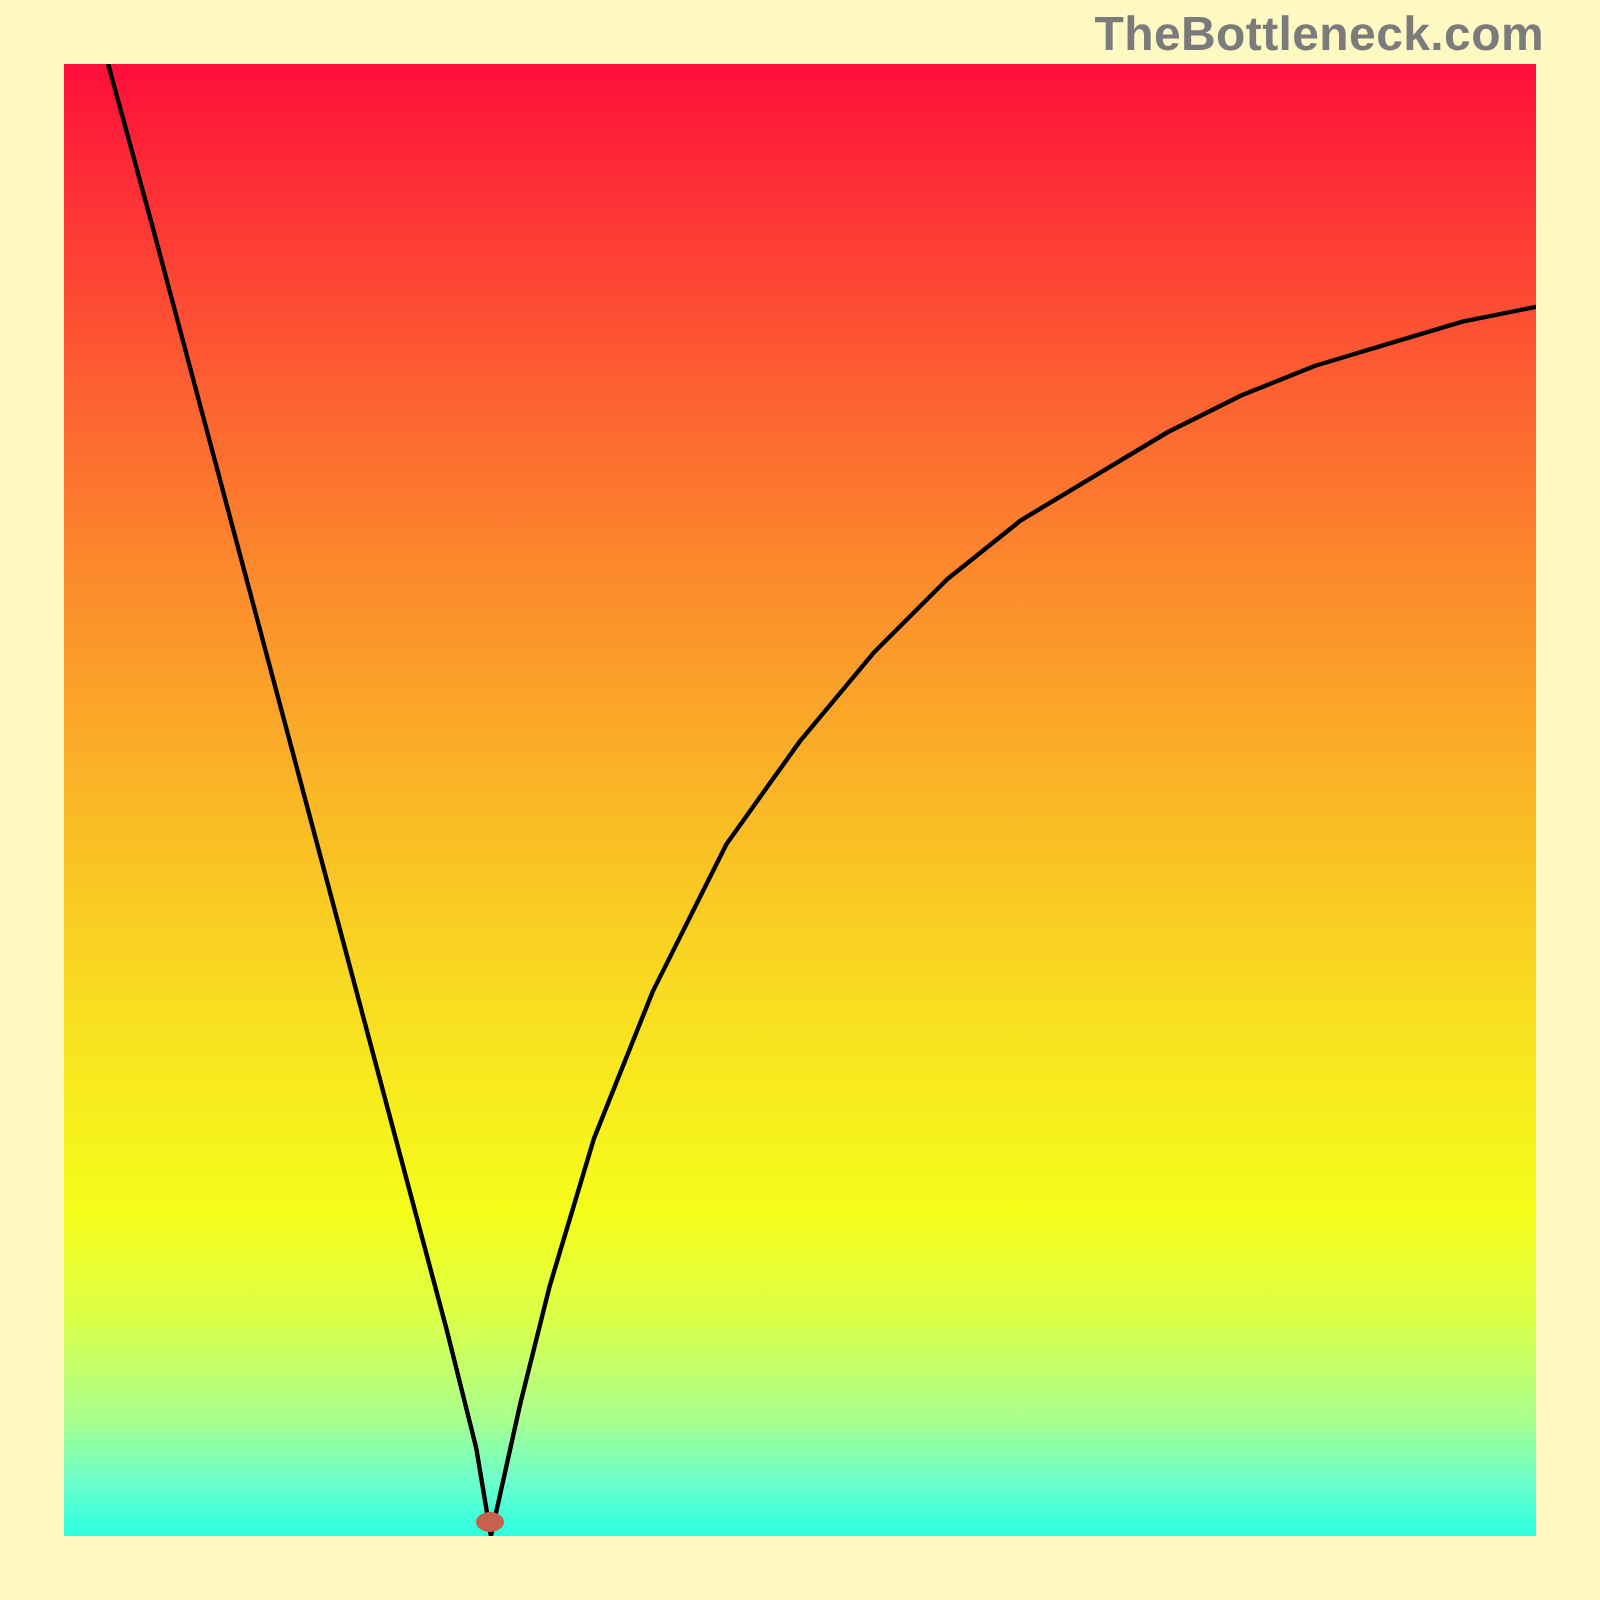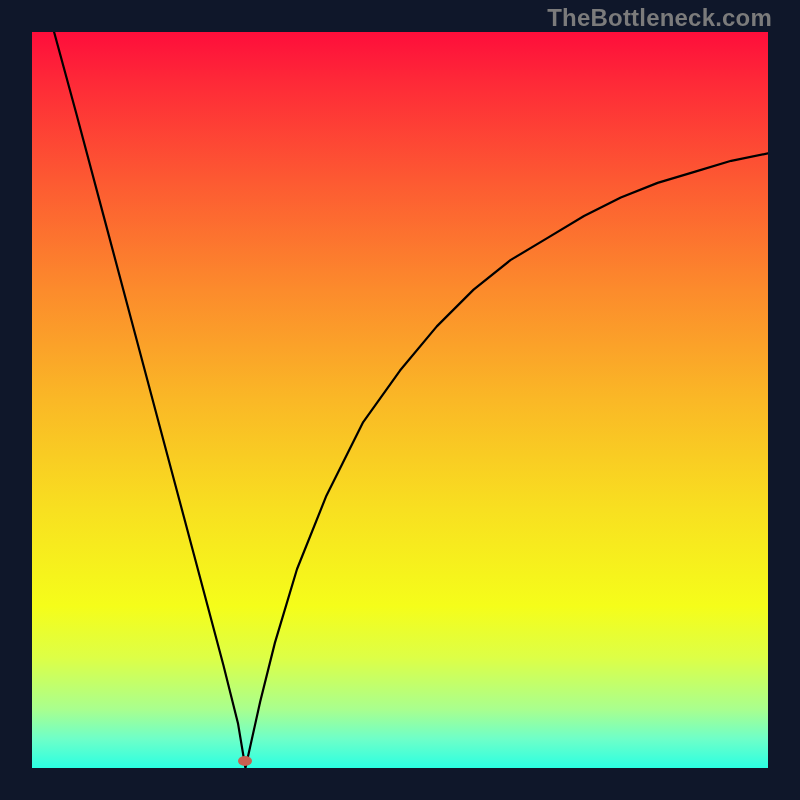--- a/index.html
+++ b/index.html
@@ -1,20 +1,20 @@
 <!DOCTYPE html>
 <html><head>
 <meta charset="utf-8">
 <style>
   * { margin: 0; padding: 0; box-sizing: border-box; }
   html, body { width: 800px; height: 800px; overflow: hidden; background: #000; }
   .outer {
     width: 800px;
     height: 800px;
-    background: #0f172a;
+    background: #fef9c3;
     position: relative;
   }
   .watermark {
     position: absolute;
     top: 4px;
     right: 28px;
     color: #7b7b7b;
     font-family: Arial, Helvetica, sans-serif;
     font-size: 24px;
     font-weight: 600;

